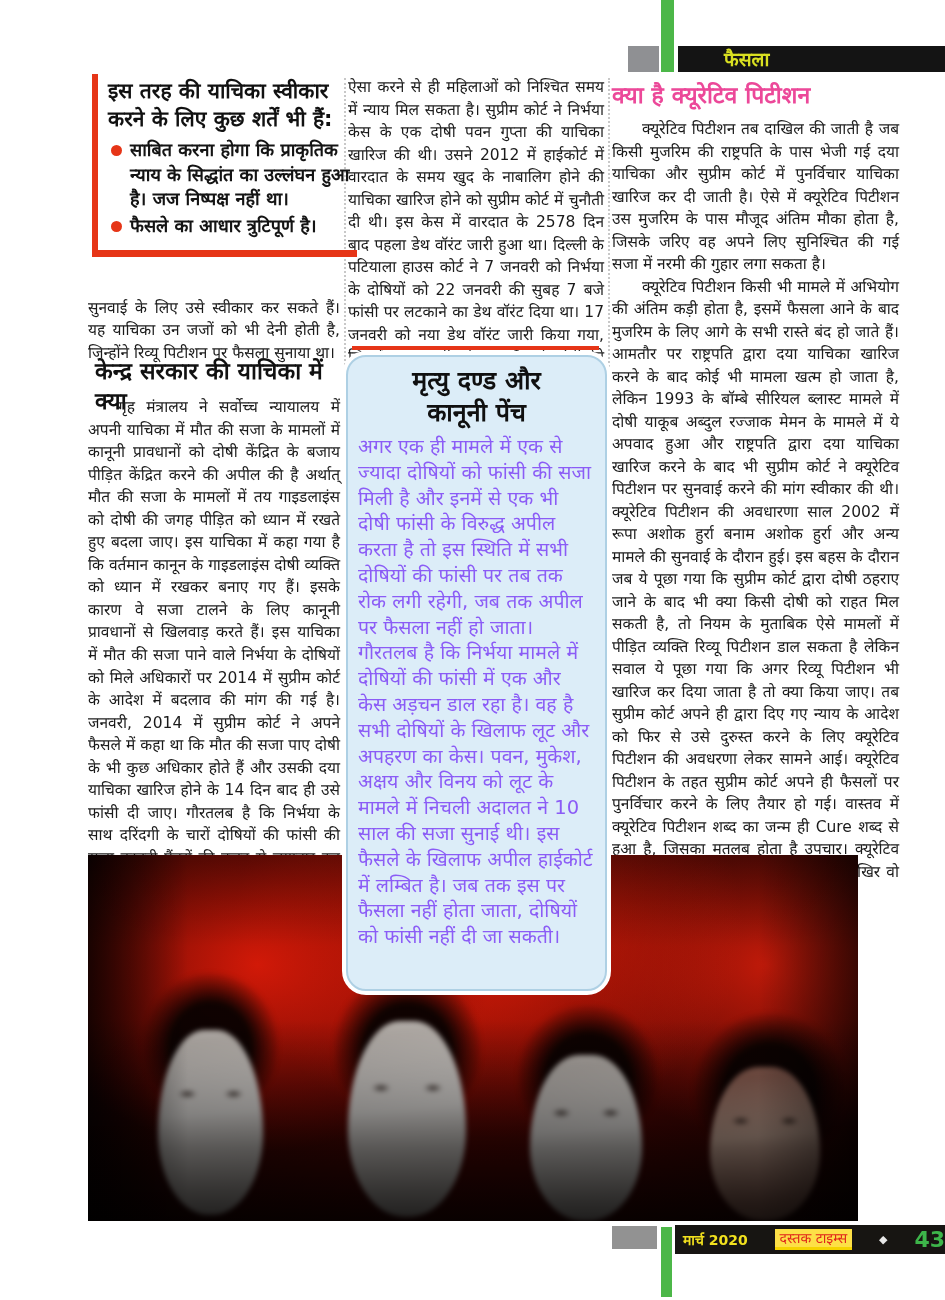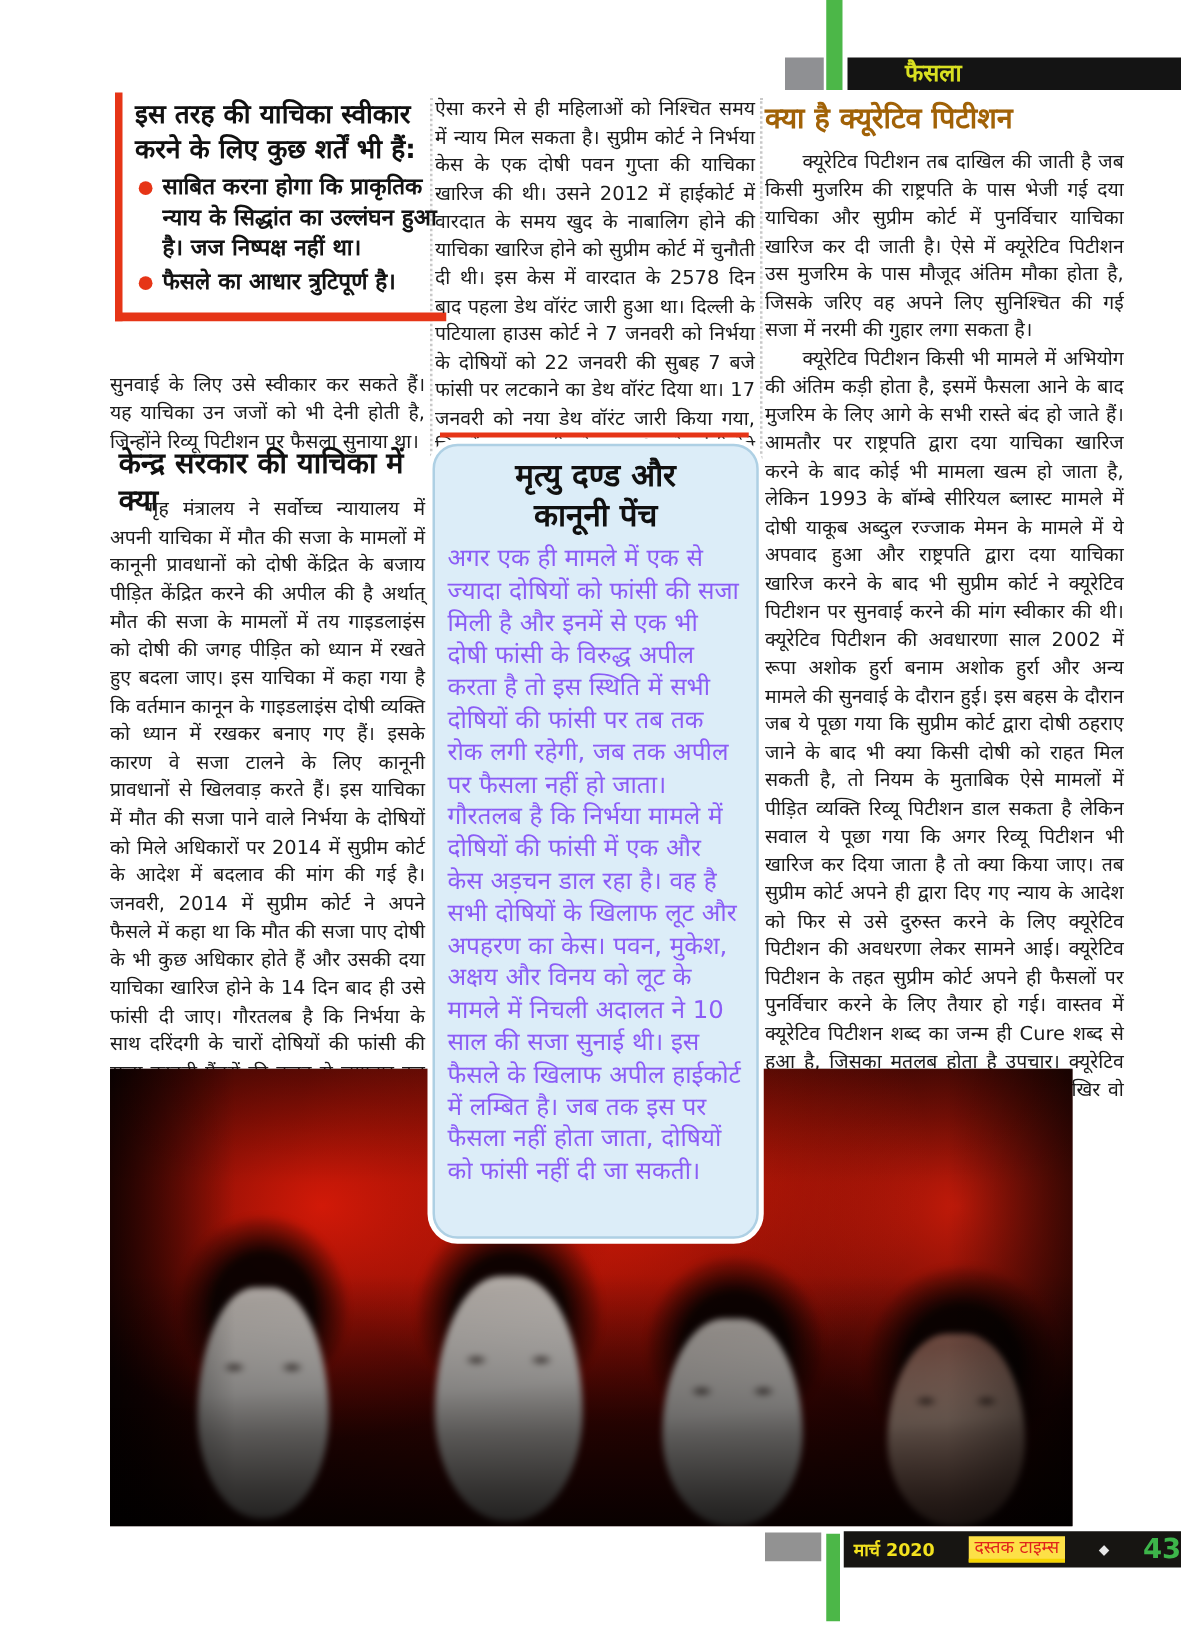--- a/index.html
+++ b/index.html
@@ -51,21 +51,21 @@
   .highlight-box {
     position:absolute; left:346px; top:355px; width:261px; height:636px; box-sizing:border-box;
     background:#dcedf8; border:2px solid #aed0e4; border-radius:20px;
     box-shadow:0 0 0 4px #ffffff; z-index:3; padding:8px 10px 0 10px;
   }
   .hb-title { text-align:center; font-weight:bold; font-size:25px; line-height:32px; color:#101010; }
   .hb-body { margin-top:5px; font-size:19.5px; line-height:25.8px; color:#8b5cf6; }
 
   
   .col3-heading { position:absolute; left:612px; top:80px; width:287px;
-                  font-size:23px; font-weight:bold; line-height:30px; color:#a16207; }
+                  font-size:23px; font-weight:bold; line-height:30px; color:#ec4899; }
   .col3-body { position:absolute; left:612px; top:118px; width:287px;
                font-size:15.5px; line-height:22.5px; text-align:justify; }
   .col3-body p { margin:0; text-indent:30px; }
 
   
   .photo { position:absolute; left:88px; top:855px; width:770px; height:366px;
            background:#190202; overflow:hidden; z-index:1; }
   .photo-glow { position:absolute; inset:0;
     background:
       radial-gradient(ellipse 300px 240px at 22% 30%, rgba(216,26,8,0.95), rgba(150,15,5,0.35) 65%, transparent 78%),

